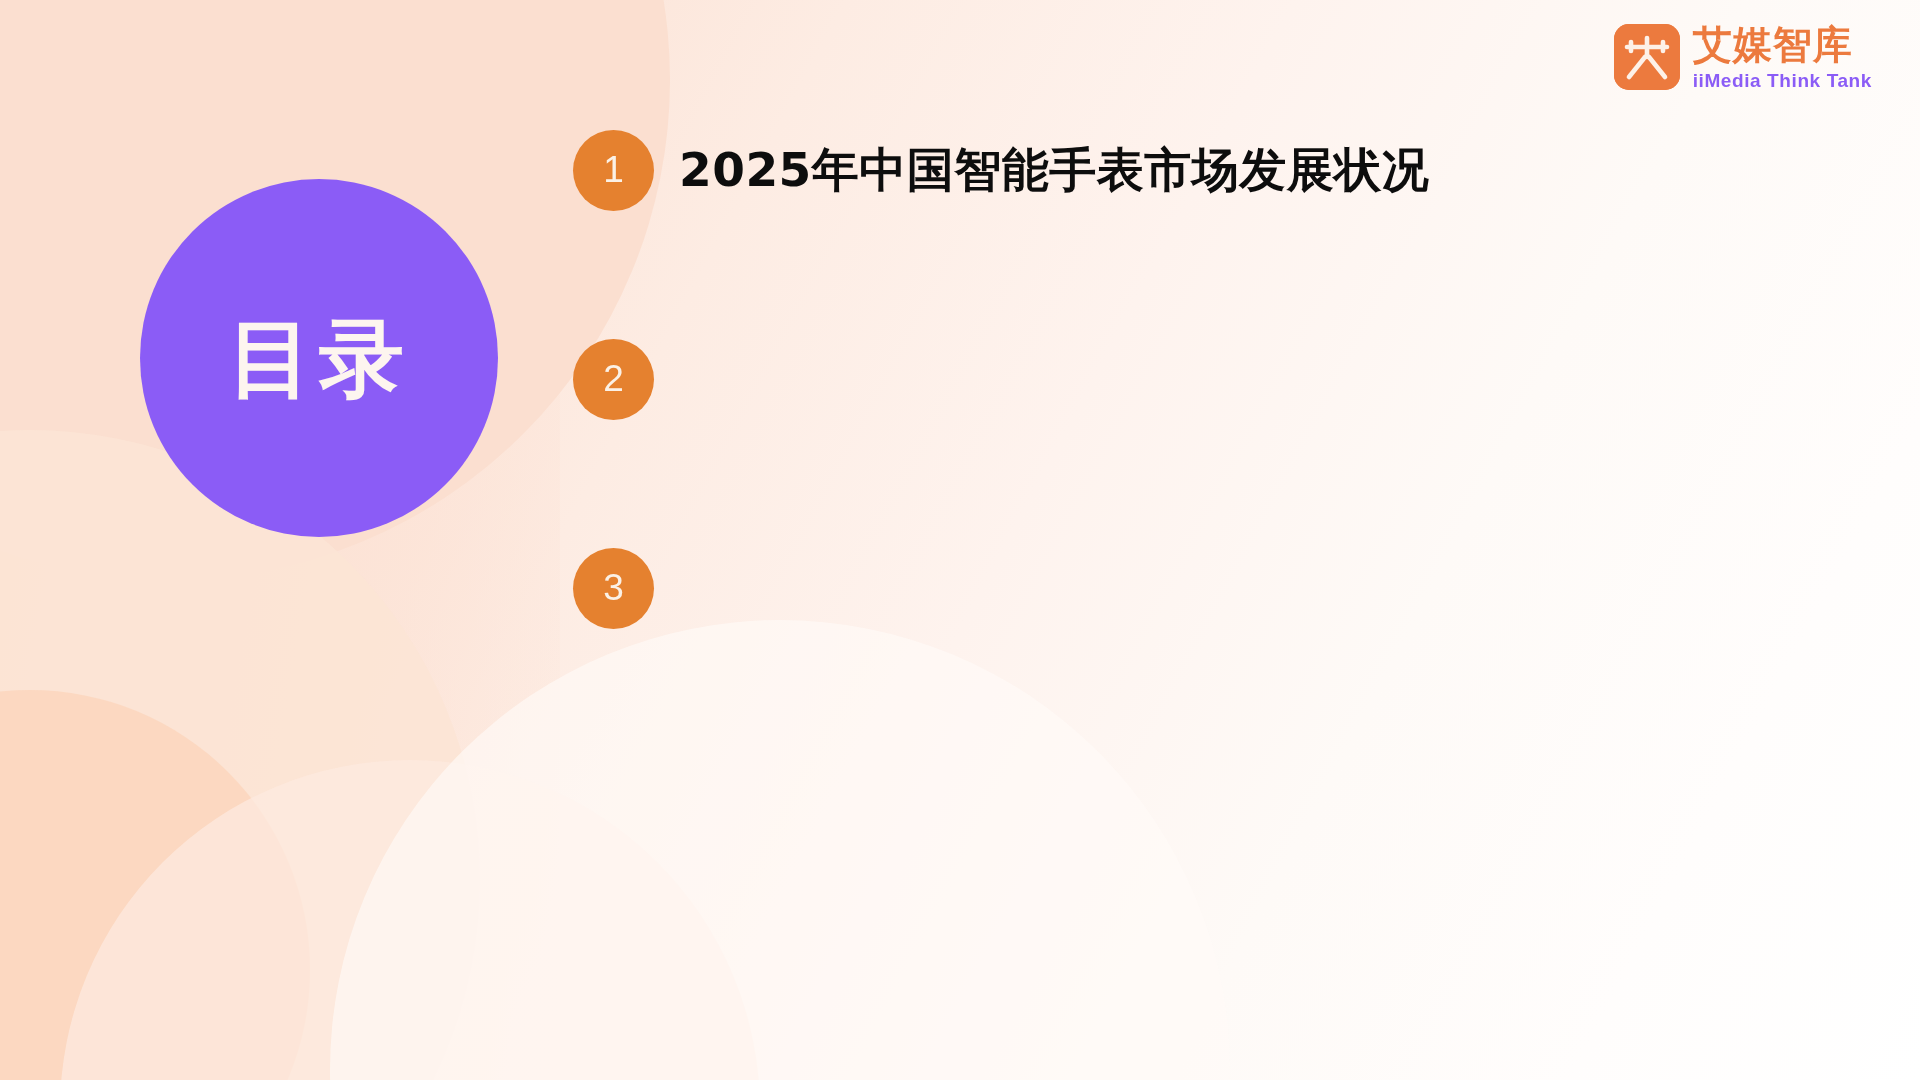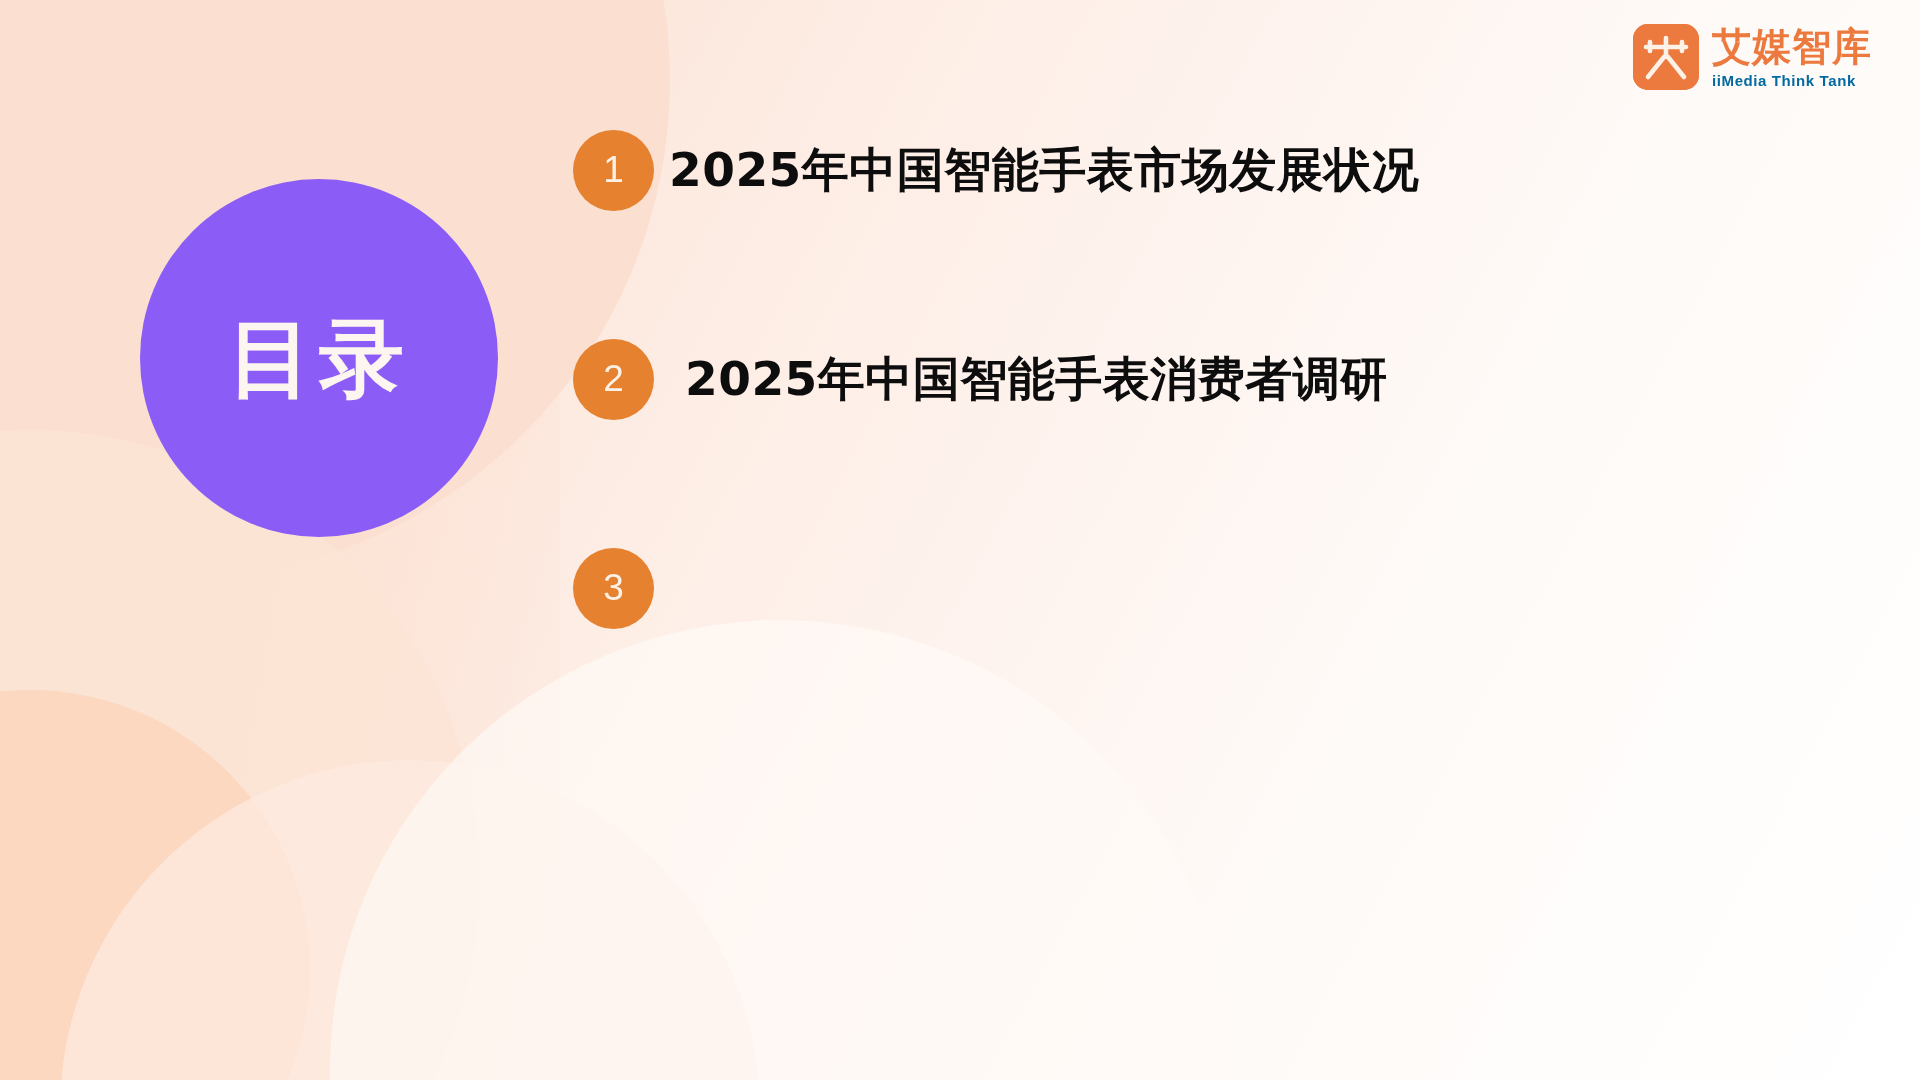--- a/index.html
+++ b/index.html
@@ -130,22 +130,22 @@
     line-height: 1;
   }
   .logo-cn {
     color: #ec7a3e;
     font-size: 39px;
     font-weight: 700;
     letter-spacing: 1px;
     font-family: "DejaVu Sans", "Liberation Sans", sans-serif;
   }
   .logo-en {
-    color: #0369a1;
-    font-size: 15px;
+    color: #8b5cf6;
+    font-size: 19px;
     font-weight: 700;
     letter-spacing: .6px;
     margin-top: 7px;
     font-family: "Liberation Sans", sans-serif;
   }
   
   .toc-list {
     position: absolute;
     left: 573px;
     top: 122px;
@@ -167,21 +167,21 @@
     color: #fbf1e6;
     display: flex;
     align-items: center;
     justify-content: center;
     font-size: 37px;
     font-weight: 400;
     flex: none;
     font-family: "Liberation Sans", sans-serif;
   }
   .toc-text {
-    margin-left: 15px;
+    margin-left: 25px;
     color: #0d0d0d;
     font-size: 47px;
     font-weight: 700;
     letter-spacing: .5px;
     white-space: nowrap;
     font-family: "DejaVu Sans", "Liberation Sans", sans-serif;
   }
   .toc-item.row-2 .toc-text { margin-left: 31px; }
 </style>
 </head>
@@ -223,21 +223,20 @@
 
   <div class="toc-list">
 
     <div class="toc-item row-1">
       <div class="toc-badge">1</div>
       <div class="toc-text">2025年中国智能手表市场发展状况</div>
     </div>
 
     <div class="toc-item row-2">
       <div class="toc-badge">2</div>
-      <div class="toc-text">2025年中国智能手表消费者调研</div>
     </div>
 
     <div class="toc-item row-3">
       <div class="toc-badge">3</div>
     </div>
 
   </div>
 </div>
 
 </body></html>

